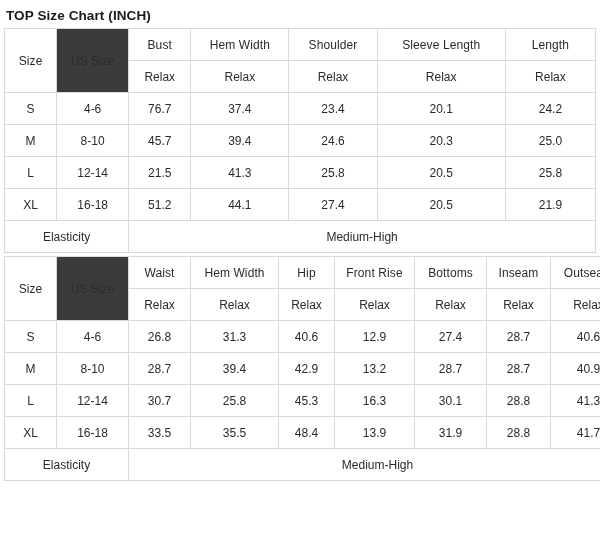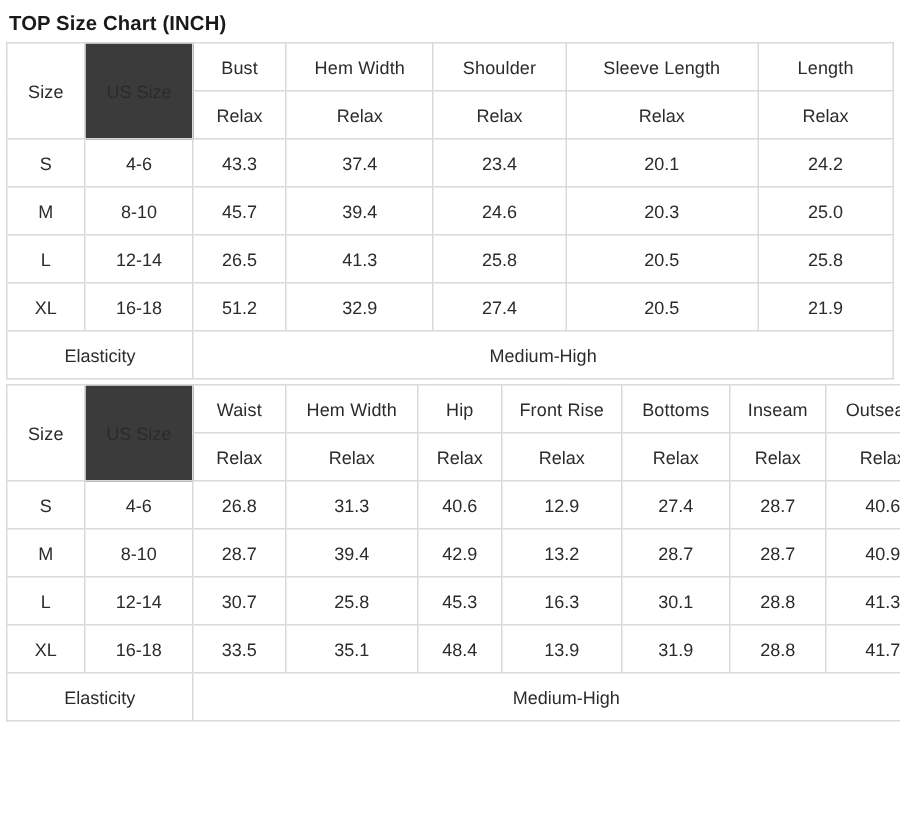--- a/index.html
+++ b/index.html
@@ -111,49 +111,49 @@
           <td class="sub">Relax</td>
           <td class="sub">Relax</td>
           <td class="sub">Relax</td>
           <td class="sub">Relax</td>
           <td class="sub">Relax</td>
         </tr>
 
         <tr class="datarow">
           <td class="sizecell">S</td>
           <td>4-6</td>
-          <td>43.3</td>
+          <td>76.7</td>
           <td>37.4</td>
           <td>23.4</td>
           <td>20.1</td>
           <td>24.2</td>
         </tr>
         <tr class="datarow">
           <td class="sizecell">M</td>
           <td>8-10</td>
           <td>45.7</td>
           <td>39.4</td>
           <td>24.6</td>
           <td>20.3</td>
           <td>25.0</td>
         </tr>
         <tr class="datarow">
           <td class="sizecell">L</td>
           <td>12-14</td>
-          <td>26.5</td>
+          <td>21.5</td>
           <td>41.3</td>
           <td>25.8</td>
           <td>20.5</td>
           <td>25.8</td>
         </tr>
         <tr class="datarow">
           <td class="sizecell">XL</td>
           <td>16-18</td>
           <td>51.2</td>
-          <td>32.9</td>
+          <td>44.1</td>
           <td>27.4</td>
           <td>20.5</td>
           <td>21.9</td>
         </tr>
 
         <tr class="elasticity">
           <td colspan="2">Elasticity</td>
           <td colspan="5">Medium-High</td>
         </tr>
       </tbody>
@@ -226,21 +226,21 @@
           <td>45.3</td>
           <td>16.3</td>
           <td>30.1</td>
           <td>28.8</td>
           <td>41.3</td>
         </tr>
         <tr class="datarow">
           <td class="sizecell">XL</td>
           <td>16-18</td>
           <td>33.5</td>
-          <td>35.1</td>
+          <td>35.5</td>
           <td>48.4</td>
           <td>13.9</td>
           <td>31.9</td>
           <td>28.8</td>
           <td>41.7</td>
         </tr>
 
         <tr class="elasticity">
           <td colspan="2">Elasticity</td>
           <td colspan="7">Medium-High</td>

